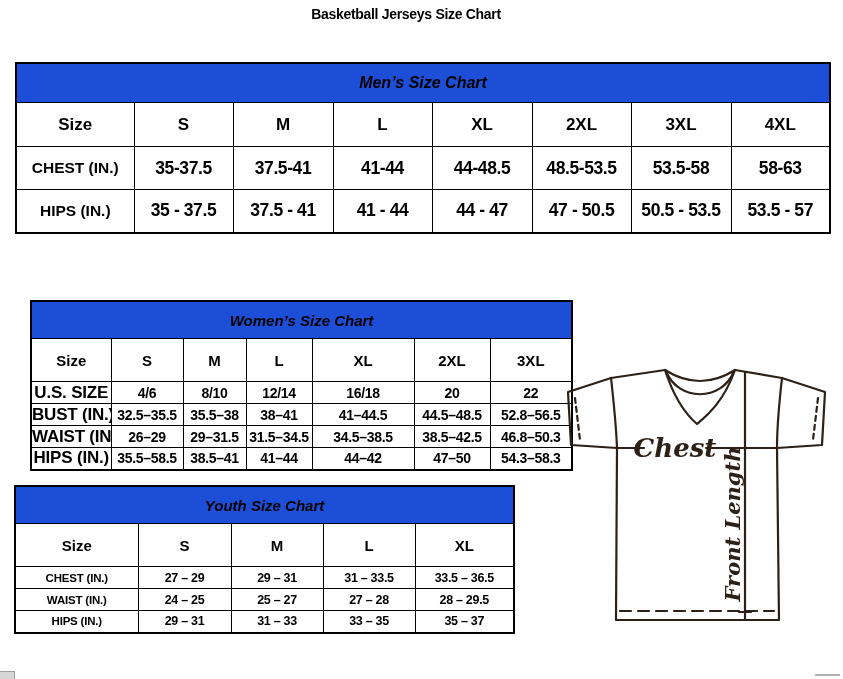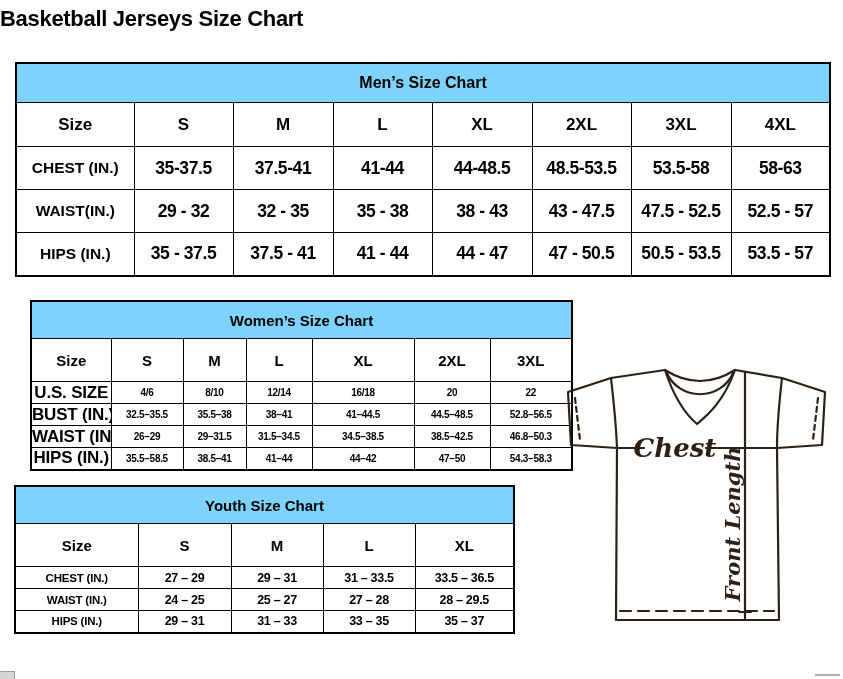--- a/index.html
+++ b/index.html
@@ -6,51 +6,52 @@
   body{
     position:relative;
     width:843px;height:679px;
     background:#ffffff;
     font-family:"Liberation Sans",sans-serif;
     color:#000;
     overflow:hidden;
   }
   .page-title{
     position:absolute;top:6px;left:0;width:812px;
-    font-size:22px;font-weight:bold;letter-spacing:-0.3px;
+    text-align:center;
+    font-size:14px;font-weight:bold;letter-spacing:-0.3px;
   }
   table{
     position:absolute;
     border-collapse:collapse;
     table-layout:fixed;
     border:2px solid #000;
   }
   th,td{
     border:1.5px solid #000;
     text-align:center;vertical-align:middle;
     padding:0;color:#000;font-weight:bold;
     overflow:hidden;white-space:nowrap;
   }
-  thead tr.band th{background:#7dd3fc;}
+  thead tr.band th{background:#1d4ed8;font-style:italic;}
   
   .tbl-men{left:15px;top:62px;width:814px;}
   .tbl-men tr.band th{height:38px;font-size:16px;}
   .tbl-men thead tr.cols{height:44px;}
   .tbl-men thead tr.cols th{font-size:17px;}
   .tbl-men tbody tr{height:43px;}
   .tbl-men tbody th{font-size:15.5px;}
   .tbl-men tbody td{font-size:17.5px;letter-spacing:-0.4px;margin-left:9px;}
   
   .tbl-women{left:30px;top:300px;width:541px;}
   .tbl-women tr.band th{height:36px;font-size:15px;}
   .tbl-women thead tr.cols{height:43px;}
   .tbl-women thead tr.cols th{font-size:15px;}
   .tbl-women tbody tr{height:22px;}
   .tbl-women tbody th{font-size:17px;letter-spacing:-0.2px;}
-  .tbl-women tbody td{font-size:10px;letter-spacing:-0.3px;}
+  .tbl-women tbody td{font-size:14px;letter-spacing:-0.3px;}
   
   .tbl-youth{left:14px;top:485px;width:499px;}
   .tbl-youth tr.band th{height:36px;font-size:15px;}
   .tbl-youth thead tr.cols{height:43px;}
   .tbl-youth thead tr.cols th{font-size:15px;}
   .tbl-youth tbody tr{height:22px;}
   .tbl-youth tbody th{font-size:11.5px;letter-spacing:-0.2px;}
   .tbl-youth tbody td{font-size:12.5px;letter-spacing:-0.3px;margin-top:7px;}
   
   .jersey{position:absolute;left:564px;top:362px;width:276px;height:262px;}
@@ -102,30 +103,20 @@
     <tbody>
       <tr>
         <th>CHEST (IN.)</th>
         <td>35-37.5</td>
         <td>37.5-41</td>
         <td>41-44</td>
         <td>44-48.5</td>
         <td>48.5-53.5</td>
         <td>53.5-58</td>
         <td>58-63</td>
-      </tr>
-      <tr>
-        <th>WAIST(IN.)</th>
-        <td>29 - 32</td>
-        <td>32 - 35</td>
-        <td>35 - 38</td>
-        <td>38 - 43</td>
-        <td>43 - 47.5</td>
-        <td>47.5 - 52.5</td>
-        <td>52.5 - 57</td>
       </tr>
       <tr>
         <th>HIPS (IN.)</th>
         <td>35 - 37.5</td>
         <td>37.5 - 41</td>
         <td>41 - 44</td>
         <td>44 - 47</td>
         <td>47 - 50.5</td>
         <td>50.5 - 53.5</td>
         <td>53.5 - 57</td>

